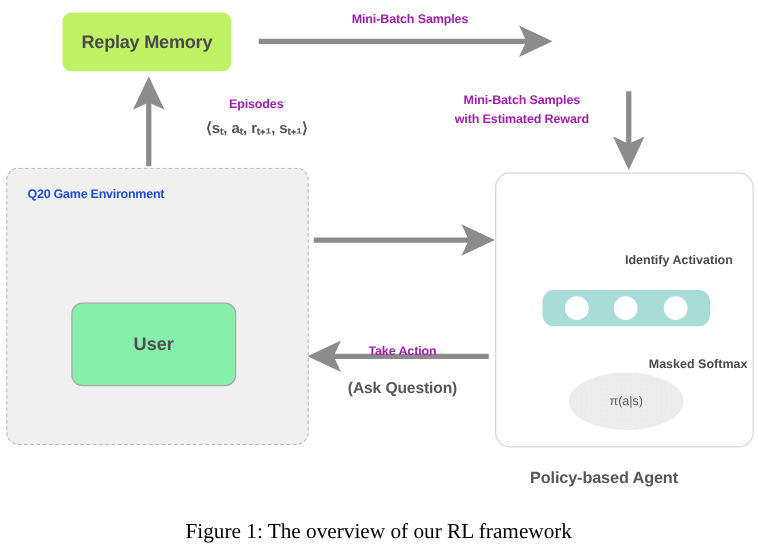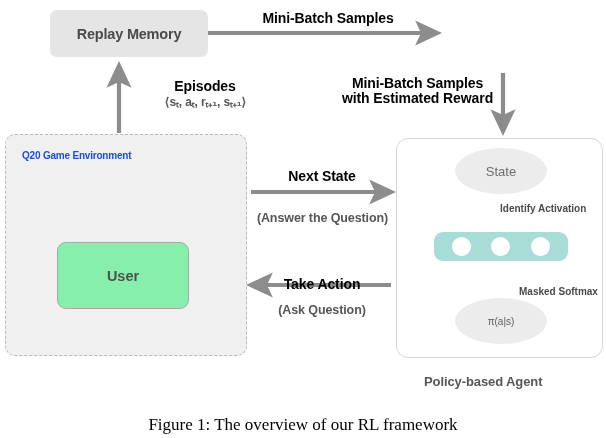--- a/index.html
+++ b/index.html
@@ -15,22 +15,22 @@
     width: 606px;
     height: 438px;
     background: #ffffff;
     overflow: hidden;
   }
   .abs { position: absolute; }
 
   
   #replay-memory {
     left: 50px; top: 10px;
-    width: 158px; height: 47px;
-    background: #e5e5e5;
+    width: 135px; height: 47px;
+    background: #bef264;
     border-radius: 7px;
     display: flex; align-items: center; justify-content: center;
   }
   #replay-memory .lbl {
     font-size: 14.5px;
     font-weight: bold;
     color: #4a4a4a;
     letter-spacing: -0.2px;
   }
 
@@ -126,23 +126,23 @@
   #agent-caption {
     left: 424px; top: 374px;
     font-size: 13px;
     font-weight: bold;
     color: #565656;
     letter-spacing: -0.1px;
   }
 
   
   .flow-label {
-    font-size: 14px;
-    font-weight: bold;
-    color: #000000;
+    font-size: 10px;
+    font-weight: bold;
+    color: #a21caf;
     letter-spacing: -0.1px;
     white-space: nowrap;
     text-align: center;
   }
   .flow-sub {
     font-size: 12.5px;
     font-weight: bold;
     color: #565656;
     letter-spacing: -0.1px;
     white-space: nowrap;
@@ -230,23 +230,20 @@
     <span class="lbl">User</span>
   </div>
 
   <div class="abs" id="replay-memory">
     <span class="lbl">Replay Memory</span>
   </div>
 
 
   <div class="abs" id="agent-box"></div>
 
-  <div class="abs" id="state-ellipse">
-    <span class="lbl">State</span>
-  </div>
 
   <div class="abs" id="hidden-layer">
     <span class="node"></span>
     <span class="node"></span>
     <span class="node"></span>
   </div>
 
   <div class="abs" id="policy-ellipse">
     <span class="lbl">π(a|s)</span>
   </div>
@@ -254,22 +251,20 @@
   <div class="abs" id="agent-caption">Policy-based Agent</div>
 
   <div class="abs flow-label" id="lbl-minibatch">Mini-Batch Samples</div>
 
   <div class="abs flow-label" id="lbl-episodes">Episodes</div>
   <div class="abs flow-sub" id="lbl-episodes-tuple">⟨sₜ, aₜ, rₜ₊₁, sₜ₊₁⟩</div>
 
   <div class="abs flow-label" id="lbl-mbs-reward-1">Mini-Batch Samples</div>
   <div class="abs flow-label" id="lbl-mbs-reward-2">with Estimated Reward</div>
 
-  <div class="abs flow-label" id="lbl-next-state">Next State</div>
-  <div class="abs flow-sub" id="lbl-answer-q">(Answer the Question)</div>
 
   <div class="abs flow-label" id="lbl-take-action">Take Action</div>
   <div class="abs flow-sub" id="lbl-ask-q">(Ask Question)</div>
 
   <div class="abs dash-label" id="lbl-identify">Identify Activation</div>
   <div class="abs dash-label" id="lbl-masked">Masked Softmax</div>
 
   <div class="abs" id="figure-caption">Figure 1: The overview of our RL framework</div>
 
 </div>

